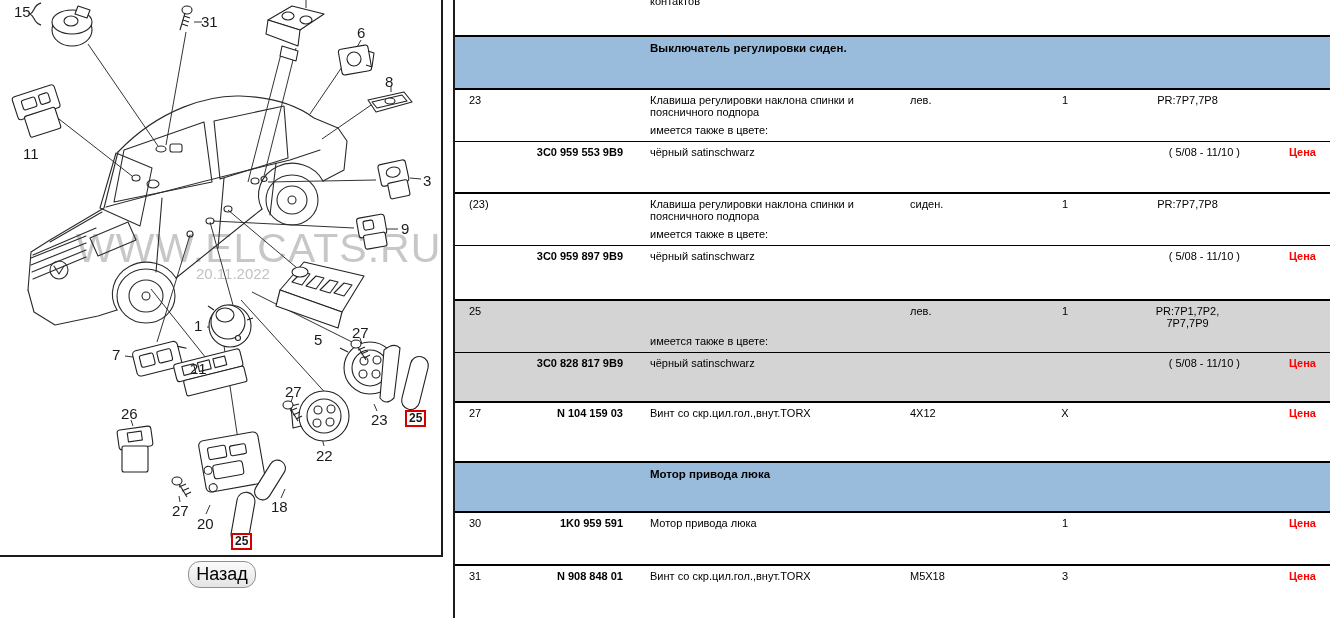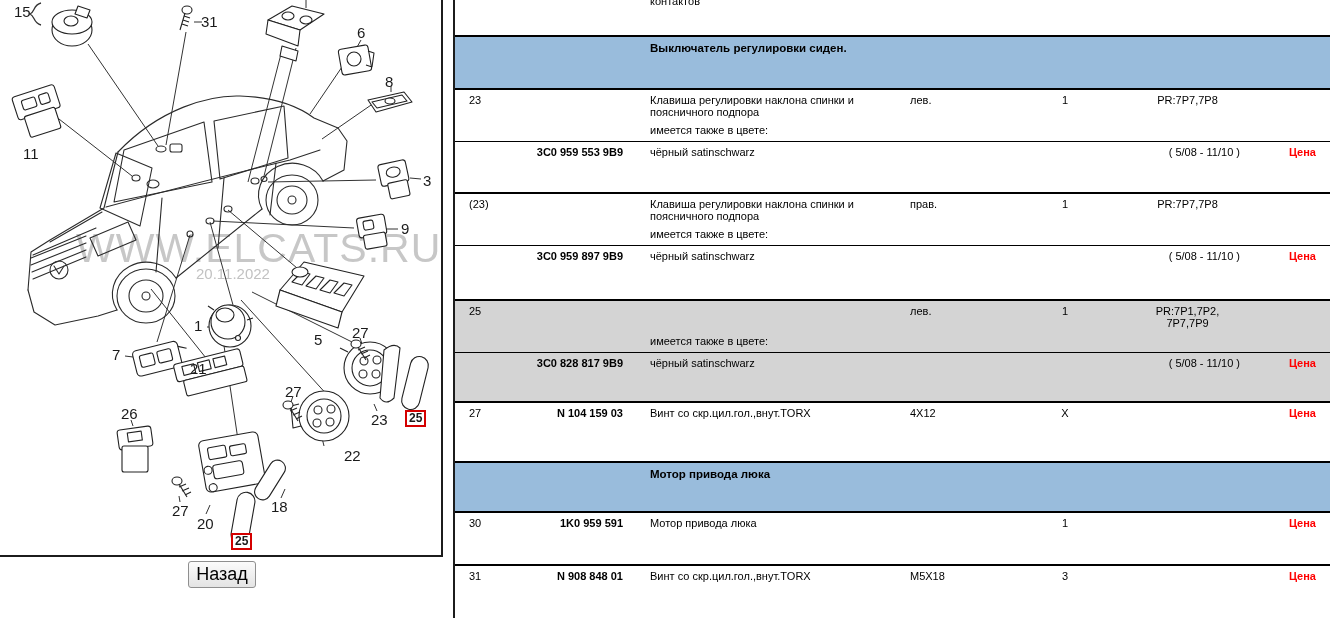--- a/index.html
+++ b/index.html
@@ -7,21 +7,21 @@
           font-family:"Liberation Sans",sans-serif;color:#000}
   
   .diagram-panel{position:absolute;left:0;top:0;width:441px;height:555px;
                  border-right:2px solid #1c1c1c;border-bottom:2px solid #1c1c1c;background:#fff}
   .diagram-panel svg{position:absolute;left:0;top:0}
   .dlabel{position:absolute;font-size:15px;line-height:15px;color:#1a1a1a;cursor:pointer;background:transparent}
   .dlabel.red{border:2px solid #d40000;font-size:12px;font-weight:bold;line-height:13px;
               padding:0 2px;background:#fff}
   .back-btn{position:absolute;left:188px;top:561px;width:68px;height:27px;
             font-family:"Liberation Sans",sans-serif;font-size:18px;color:#000;
-            background:linear-gradient(#fbfbfb,#e4e4e4);border:1px solid #8f8f8f;border-radius:3px;
+            background:linear-gradient(#fbfbfb,#e4e4e4);border:1px solid #8f8f8f;border-radius:12px;
             padding:0 2px;cursor:pointer}
   
   .table-area{position:absolute;left:453px;top:0;width:877px;height:618px;
               border-left:2px solid #1c1c1c;background:#fff}
   .trow{position:relative;box-sizing:border-box;overflow:hidden;background:#fff}
   .trow.shade{background:#d4d4d4}
   .trow.header{background:#99bcdc}
   .cell{position:absolute;font-size:11px;line-height:12px;white-space:pre-line}
   .c-num{left:14px;top:4px}
   .c-part{left:30px;top:4px;width:138px;text-align:right;font-weight:bold}
@@ -259,21 +259,21 @@
         <div class="dlabel" style="left: 401px; top: 221px;">9</div>
         <div class="dlabel" style="left: 194px; top: 318px;">1</div>
         <div class="dlabel" style="left: 352px; top: 325px;">27</div>
         <div class="dlabel" style="left: 314px; top: 332px;">5</div>
         <div class="dlabel" style="left: 112px; top: 347px;">7</div>
         <div class="dlabel" style="left: 190px; top: 361px;">21</div>
         <div class="dlabel" style="left: 121px; top: 406px;">26</div>
         <div class="dlabel" style="left: 371px; top: 412px;">23</div>
         <div class="dlabel red" style="left: 405px; top: 410px;">25</div>
         <div class="dlabel" style="left: 285px; top: 384px;">27</div>
-        <div class="dlabel" style="left: 316px; top: 448px; margin-left: 28px;">22</div>
+        <div class="dlabel" style="left: 316px; top: 448px;">22</div>
         <div class="dlabel" style="left: 271px; top: 499px;">18</div>
         <div class="dlabel" style="left: 172px; top: 503px;">27</div>
         <div class="dlabel" style="left: 197px; top: 516px;">20</div>
         <div class="dlabel red" style="left: 231px; top: 533px;">25</div>
       </div>
   </div>
 
   <button class="back-btn">Назад</button>
 
   <div class="table-area" id="table-area">
@@ -296,21 +296,21 @@
         <div class="cell c-part">3C0 959 553 9B9</div>
         <div class="cell c-desc">чёрный satinschwarz</div>
         <div class="cell c-date">( 5/08 - 11/10 )</div>
         <div class="cell c-price">Цена</div>
       </div>
       <div class="trow" style="height: 52px; border-bottom: 1px solid rgb(0, 0, 0);">
         <div class="cell c-num">(23)</div>
         <div class="cell c-desc">Клавиша регулировки наклона спинки и
 поясничного подпора</div>
         <div class="cell c-note">имеется также в цвете:</div>
-        <div class="cell c-side">прав.</div>
+        <div class="cell c-side">сиден.</div>
         <div class="cell c-qty">1</div>
         <div class="cell c-pr">PR:7P7,7P8</div>
       </div>
       <div class="trow" style="height: 55px; border-bottom: 2px solid rgb(0, 0, 0);">
         <div class="cell c-part">3C0 959 897 9B9</div>
         <div class="cell c-desc">чёрный satinschwarz</div>
         <div class="cell c-date">( 5/08 - 11/10 )</div>
         <div class="cell c-price">Цена</div>
       </div>
       <div class="trow shade" style="height: 52px; border-bottom: 1px solid rgb(0, 0, 0);">

